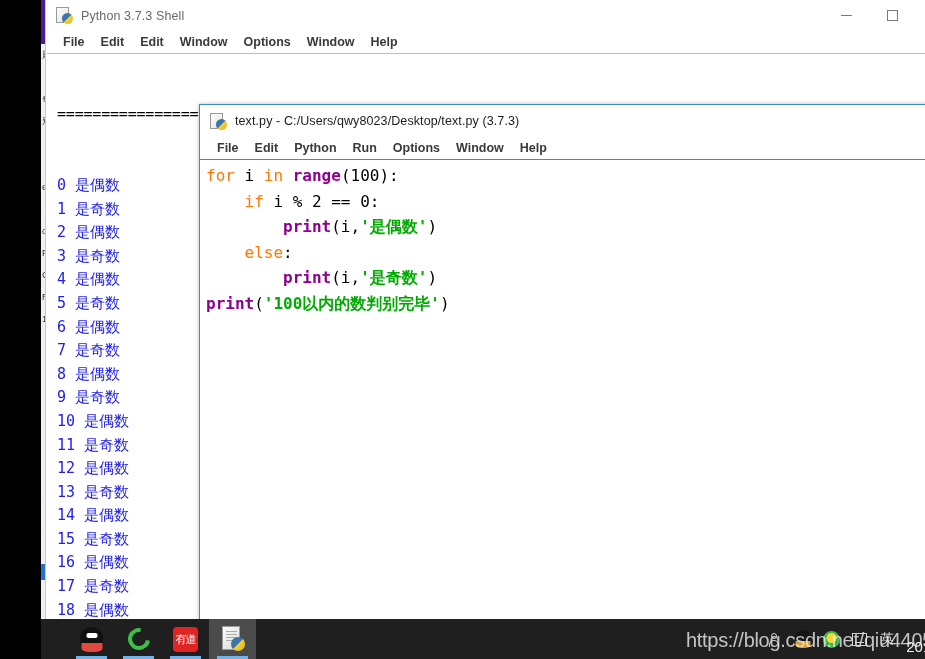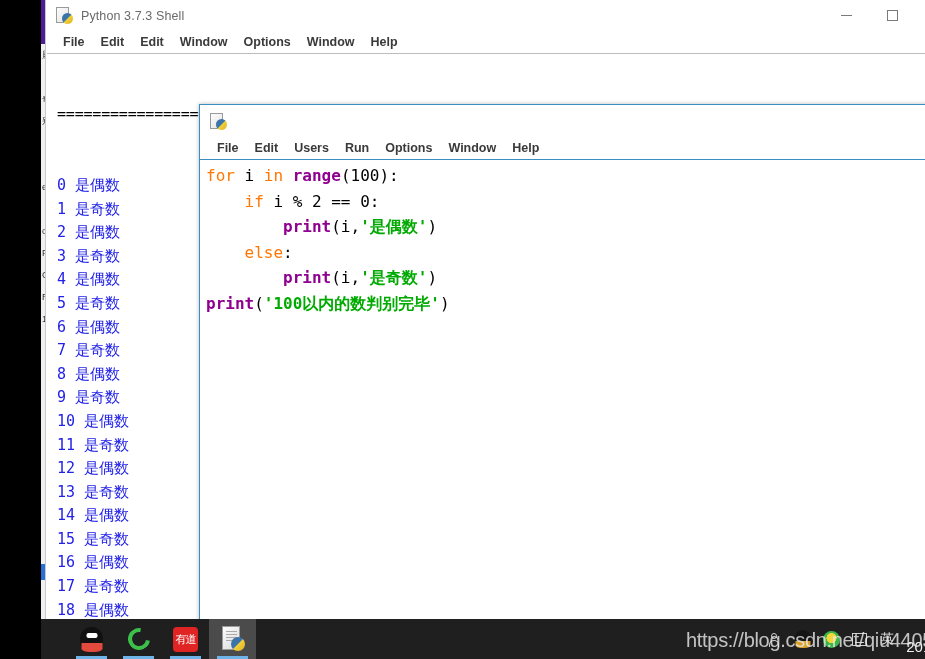--- a/index.html
+++ b/index.html
@@ -492,26 +492,27 @@
     </div>
   </div>
 
   <div id="editor-window">
 
     <div class="titlebar">
       <div class="win-icon">
         <div class="page"></div>
         <div class="pysnake"></div>
       </div>
+      <div class="title-text">text.py - C:/Users/qwy8023/Desktop/text.py (3.7.3)</div>
     </div>
 
     <div class="menubar">
       <div class="menu-item">File</div>
       <div class="menu-item">Edit</div>
-      <div class="menu-item">Users</div>
+      <div class="menu-item">Python</div>
       <div class="menu-item">Run</div>
       <div class="menu-item">Options</div>
       <div class="menu-item">Window</div>
       <div class="menu-item">Help</div>
     </div>
 
     <div class="editor-sep"></div>
 
     <div id="editor-body"><div><span class="kw">for</span><span class="plain"> i </span><span class="kw">in</span><span class="plain"> </span><span class="bi">range</span><span class="plain">(100):</span></div><div><span class="plain">    </span><span class="kw">if</span><span class="plain"> i % 2 == 0:</span></div><div><span class="plain">        </span><span class="bi">print</span><span class="plain">(i,</span><span class="str">'是偶数'</span><span class="plain">)</span></div><div><span class="plain">    </span><span class="kw">else</span><span class="plain">:</span></div><div><span class="plain">        </span><span class="bi">print</span><span class="plain">(i,</span><span class="str">'是奇数'</span><span class="plain">)</span></div><div><span class="bi">print</span><span class="plain">(</span><span class="str">'100以内的数判别完毕'</span><span class="plain">)</span></div></div>
   </div>

